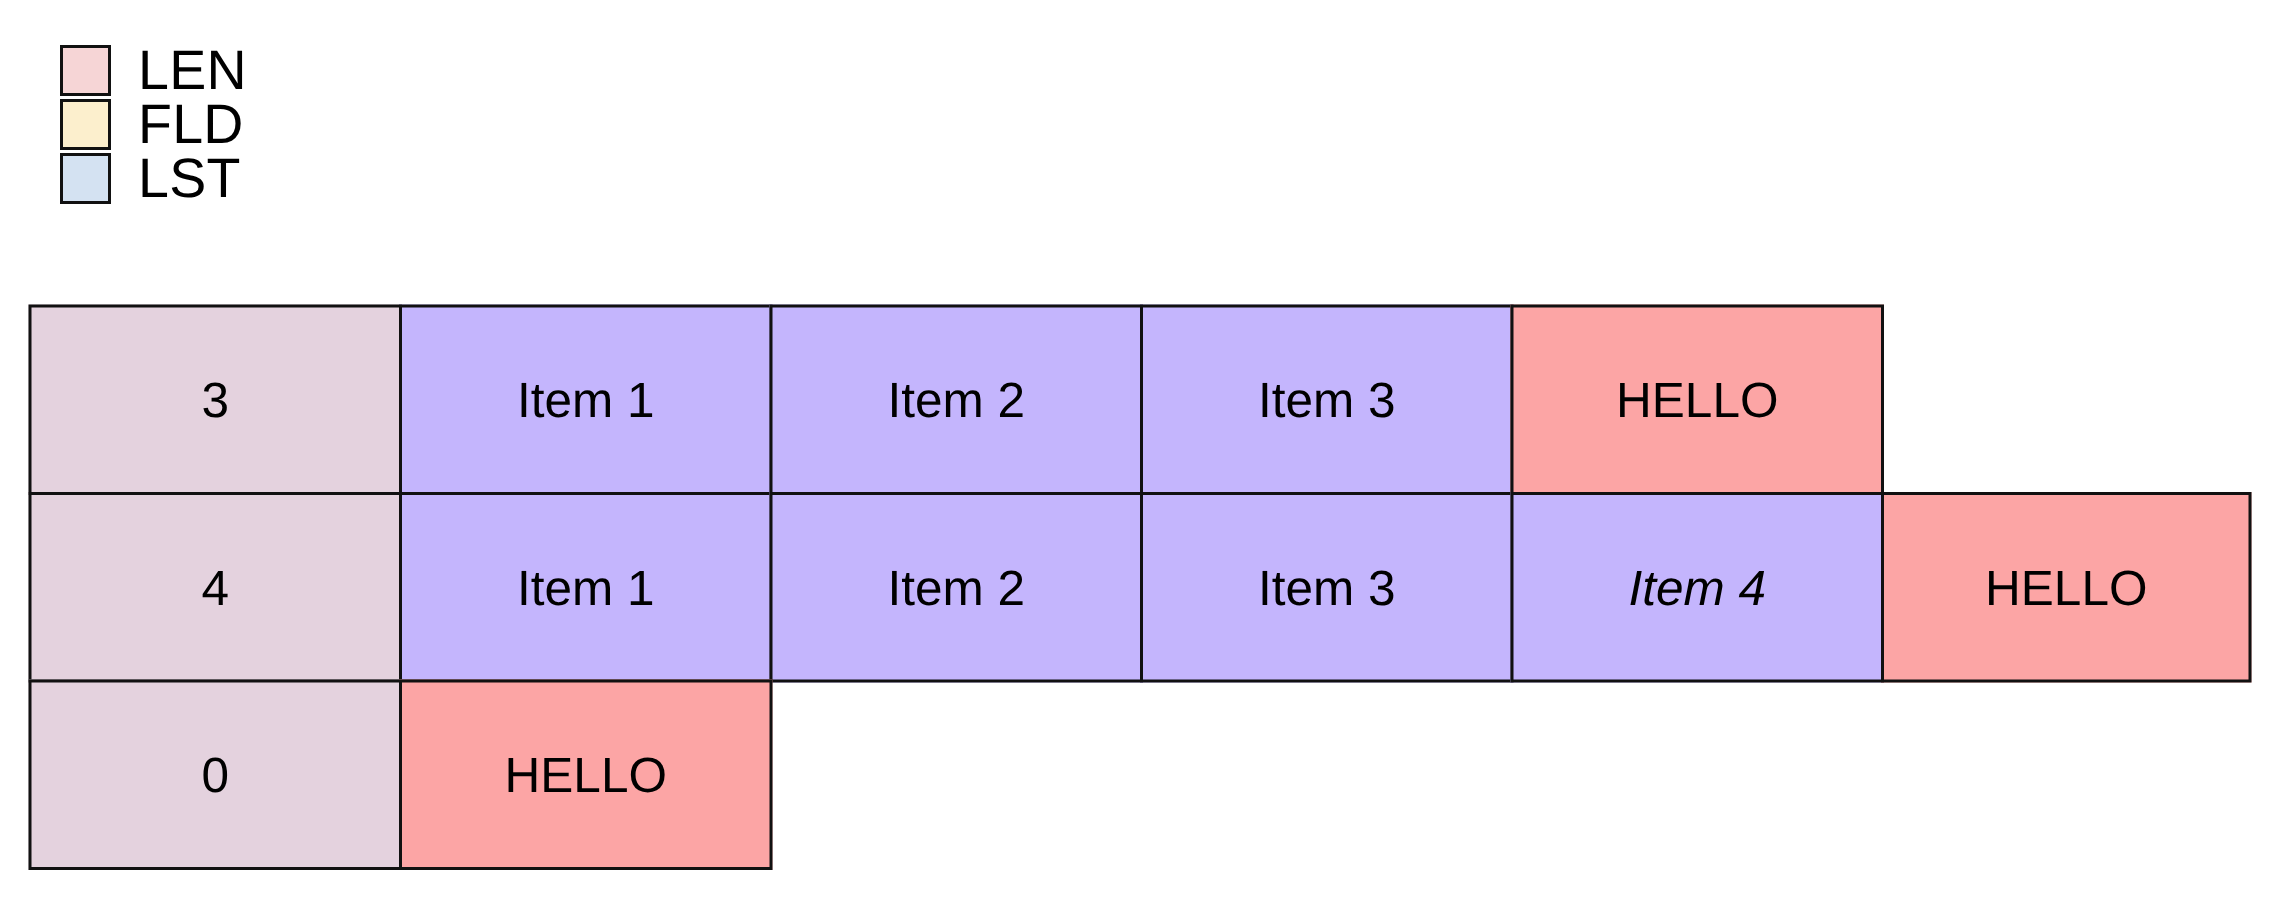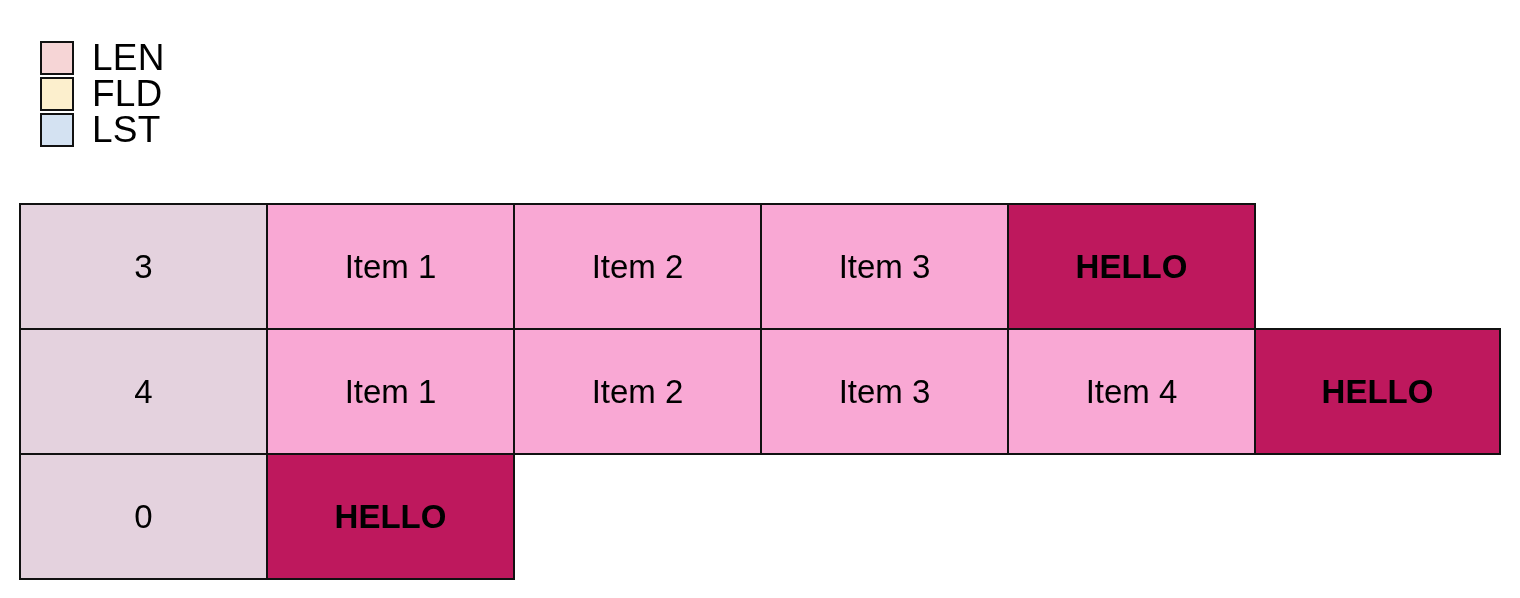--- a/index.html
+++ b/index.html
@@ -13,21 +13,21 @@
     position: relative;
     font-family: "Liberation Sans", sans-serif;
     color: #000000;
     overflow: hidden;
   }
 
   
   #legend {
     position: absolute;
     left: 40px;
-    top: 40px;
+    top: 29px;
   }
   .legend-row {
     display: flex;
     align-items: center;
     height: 36px;
     margin-bottom: 0px;
   }
   .legend-row + .legend-row { margin-top: 0px; }
   .legend-swatch {
     width: 34px;
@@ -60,22 +60,22 @@
     margin-right: -2px;
     margin-bottom: -2px;
     display: flex;
     align-items: center;
     justify-content: center;
     font-size: 33px;
     line-height: 1;
     white-space: nowrap;
   }
   .cell.len { background: #e4d2de; }
-  .cell.lst { background: #f9a8d4; }
-  .cell.fld { background: #be185d; font-weight: bold; }
+  .cell.lst { background: #c4b5fd; }
+  .cell.fld { background: #fca5a5; }
 </style>
 </head>
 <body>
 
 <div id="legend">
     <div class="legend-row">
       <span class="legend-swatch" style="background: rgb(246, 213, 214);"></span>
       <span class="legend-label">LEN</span>
     </div>
     <div class="legend-row">
@@ -93,20 +93,20 @@
       <div class="cell lst" style="width: 249px;">Item 1</div>
       <div class="cell lst" style="width: 249px;">Item 2</div>
       <div class="cell lst" style="width: 249px;">Item 3</div>
       <div class="cell fld" style="width: 249px;">HELLO</div>
     </div>
     <div class="grid-row">
       <div class="cell len" style="width: 249px;">4</div>
       <div class="cell lst" style="width: 249px;">Item 1</div>
       <div class="cell lst" style="width: 249px;">Item 2</div>
       <div class="cell lst" style="width: 249px;">Item 3</div>
-      <div class="cell lst" style="width: 249px;">Item 4</div>
+      <div class="cell lst" style="width: 249px; font-style: italic;">Item 4</div>
       <div class="cell fld" style="width: 247px;">HELLO</div>
     </div>
     <div class="grid-row">
       <div class="cell len" style="width: 249px;">0</div>
       <div class="cell fld" style="width: 249px;">HELLO</div>
     </div>
   </div>
 
 </body></html>

